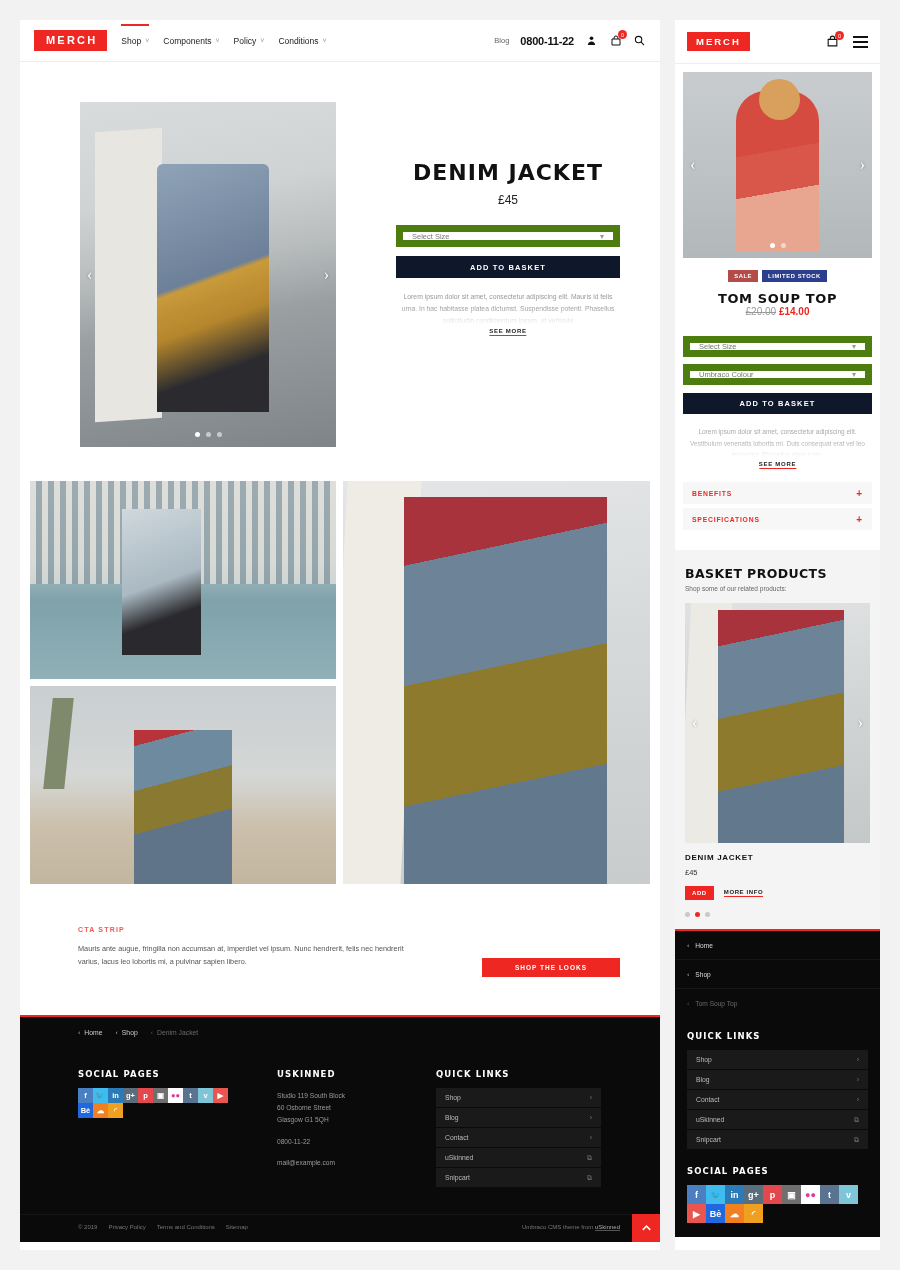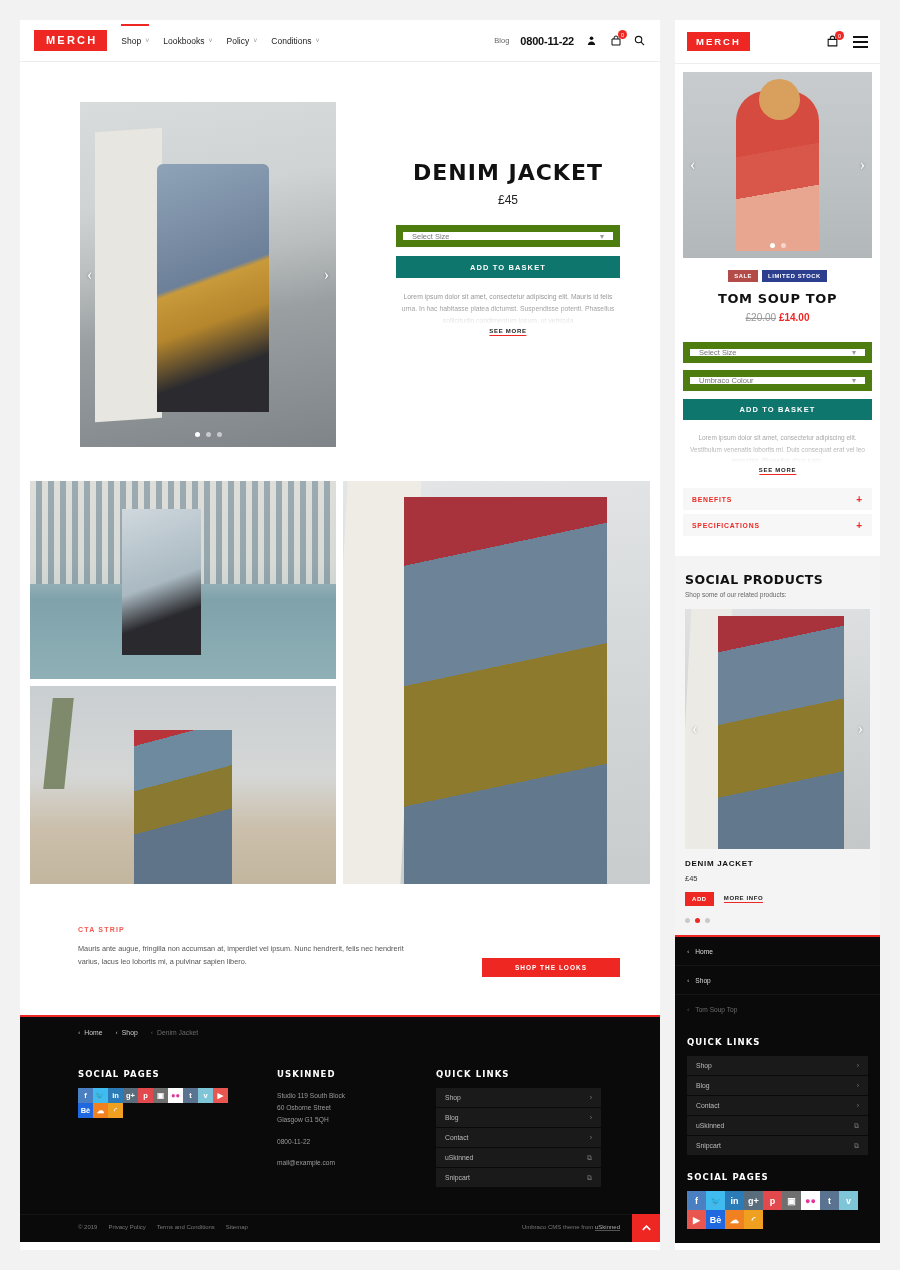--- a/index.html
+++ b/index.html
@@ -66,21 +66,21 @@
     font-family:"DejaVu Sans", sans-serif;
   }
   .p-price { font-size:12px; color:#222; margin-top:8px; }
   .select {
     margin-top:18px; height:22px; border:7px solid #4d7c0f; background:#fff;
     display:flex; align-items:center; padding:0 9px; font-size:7.5px; color:#777;
     position:relative;
   }
   .select .cv { margin-left:auto; color:#999; font-size:8px;}
   .btn-basket {
-    margin-top:9px; height:22px; background:#0f766e; color:#fff; font-size:7.5px;
+    margin-top:9px; height:22px; background:#0f172a; color:#fff; font-size:7.5px;
     font-weight:bold; letter-spacing:1.1px; display:flex; align-items:center; justify-content:center;
   }
   .p-desc {
     margin-top:13px; font-size:6.8px; line-height:1.75; color:#999; position:relative;
     max-height:34px; overflow:hidden;
   }
   .p-desc::after{
     content:""; position:absolute; left:0; right:0; bottom:0; height:18px;
     background:linear-gradient(rgba(255,255,255,0), #fff);
   }
@@ -153,21 +153,21 @@
   .mb-hero { padding:8px 8px 0; }
   .mb-ph { height:186px; position:relative; overflow:hidden;}
   .mb-badges { display:flex; justify-content:center; gap:4px; margin-top:12px;}
   .bdg { font-size:5.8px; font-weight:bold; letter-spacing:.6px; color:#fff; padding:3px 6px; }
   .bdg.sale { background:#b34c49; }
   .bdg.stock { background:#2c3f8f; }
   .mb-title {
     text-align:center; font-size:13px; font-weight:bold; letter-spacing:.6px; margin-top:9px; color:#111;
     font-family:"DejaVu Sans", sans-serif;
   }
-  .mb-price { text-align:center; margin-top:6px; font-size:10px; font-weight:bold;}
+  .mb-price { text-align:center; font-size:10px; font-weight:bold;}
   .mb-price .old { color:#999; text-decoration:line-through; font-weight:normal;}
   .mb-price .new { color:#ee2722; }
   .mb-form { padding:12px 8px 0; }
   .mb-form .select { margin-top:7px; height:21px; }
   .mb-form .btn-basket { margin-top:8px; height:21px; }
   .mb-desc {
     margin:12px 10px 0; font-size:6.5px; line-height:1.8; color:#aaa; text-align:center;
     position:relative; max-height:31px; overflow:hidden;
   }
   .mb-desc::after{
@@ -240,21 +240,21 @@
   <div class="desktop">
 
     <div class="dk-header">
       <div class="logo">MERCH</div>
       <div class="dk-nav">
         <div class="nv active">
           <span>Shop</span>
           <span class="caret">˅</span>
         </div>
         <div class="nv">
-          <span>Lookbooks</span>
+          <span>Components</span>
           <span class="caret">˅</span>
         </div>
         <div class="nv">
           <span>Policy</span>
           <span class="caret">˅</span>
         </div>
         <div class="nv">
           <span>Conditions</span>
           <span class="caret">˅</span>
         </div>
@@ -484,21 +484,21 @@
         <span>BENEFITS</span>
         <span class="plus">+</span>
       </div>
       <div class="acc-row">
         <span>SPECIFICATIONS</span>
         <span class="plus">+</span>
       </div>
     </div>
 
     <div class="mb-rel">
-      <div class="rel-h">SOCIAL PRODUCTS</div>
+      <div class="rel-h">BASKET PRODUCTS</div>
       <div class="rel-sub">Shop some of our related products:</div>
       <div class="rel-card">
         <div class="rel-ph pg6">
           <span class="g-arrow l">‹</span>
           <span class="g-arrow r">›</span>
         </div>
         <div class="rel-name">DENIM JACKET</div>
         <div class="rel-price">£45</div>
         <div class="rel-actions">
           <span class="rel-add">ADD</span>

